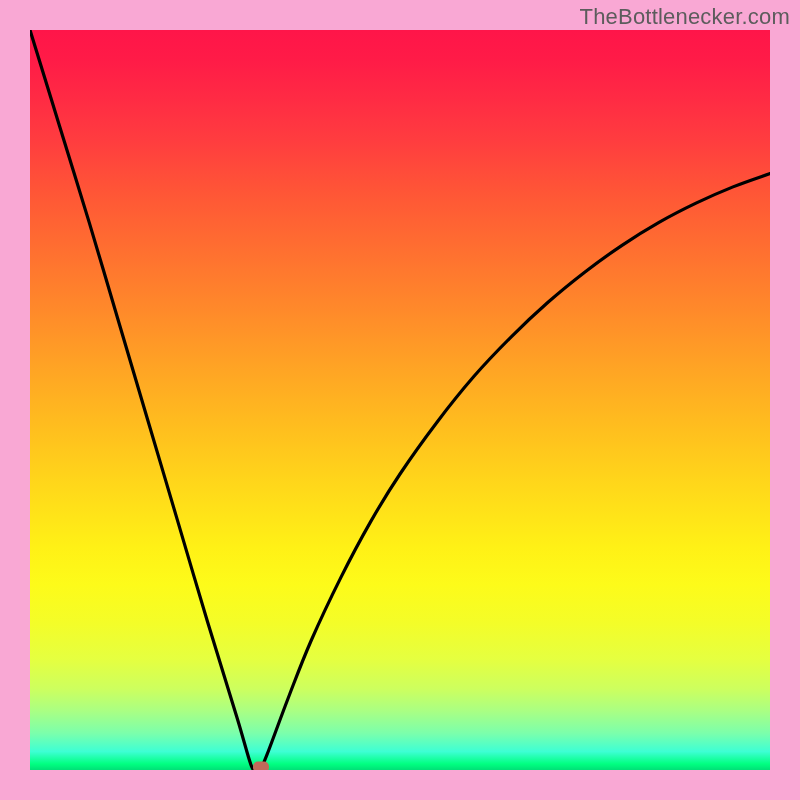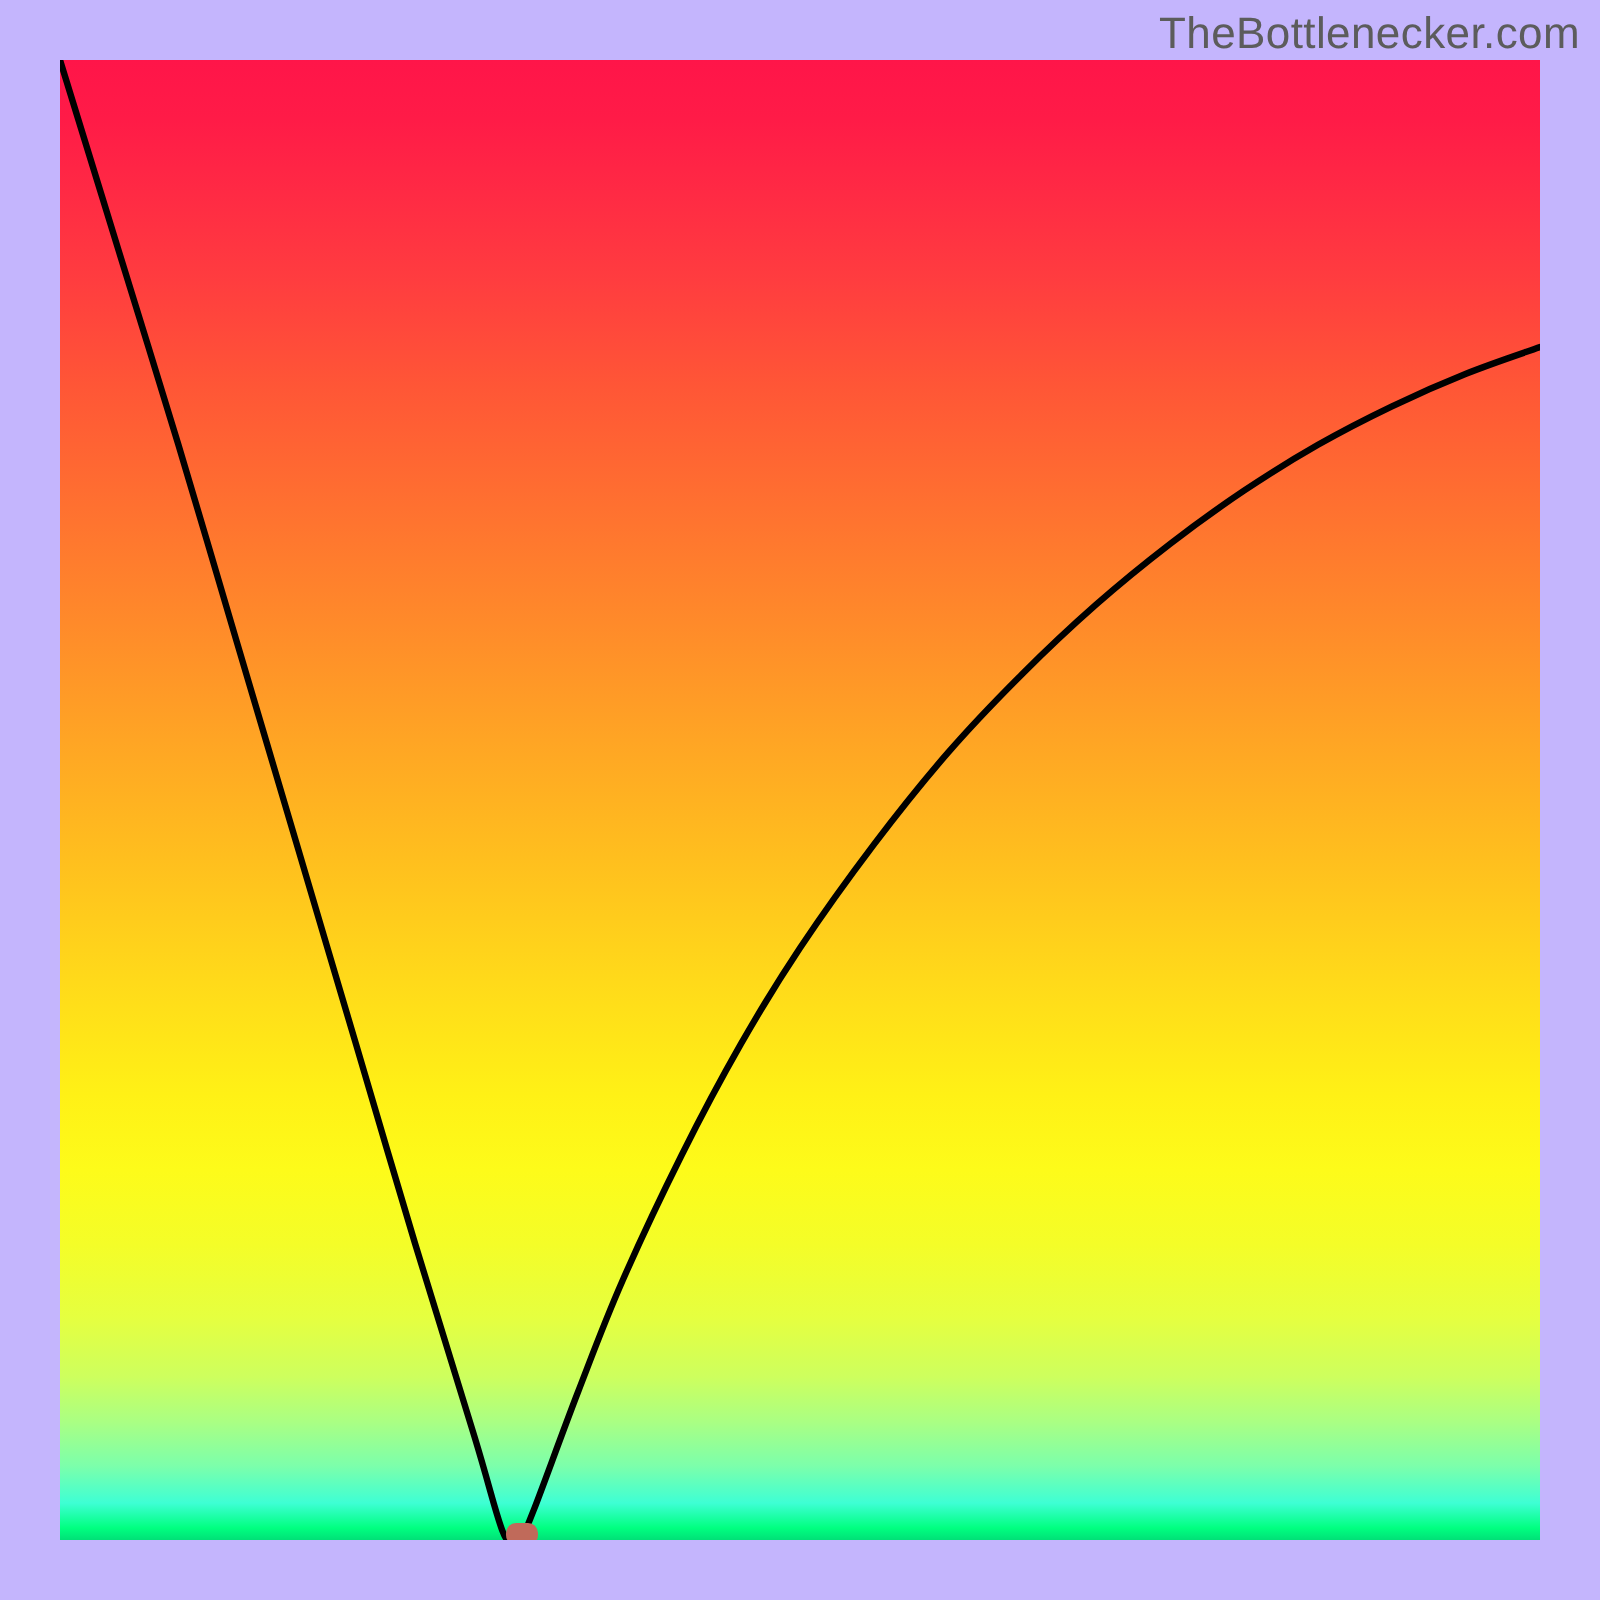--- a/index.html
+++ b/index.html
@@ -8,21 +8,21 @@
     width: 800px;
     height: 800px;
     background: #000;
     font-family: Arial, Helvetica, sans-serif;
     overflow: hidden;
   }
   .frame {
     position: relative;
     width: 800px;
     height: 800px;
-    background: #c4b5fd;
+    background: #f9a8d4;
   }
   .watermark {
     position: absolute;
     top: 4px;
     right: 10px;
     color: #5c5c5c;
     font-size: 22px;
     font-weight: 400;
     letter-spacing: 0.2px;
     z-index: 10;

